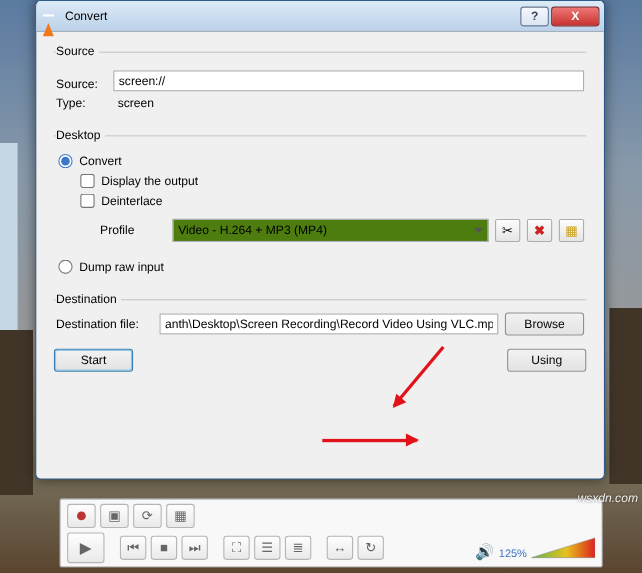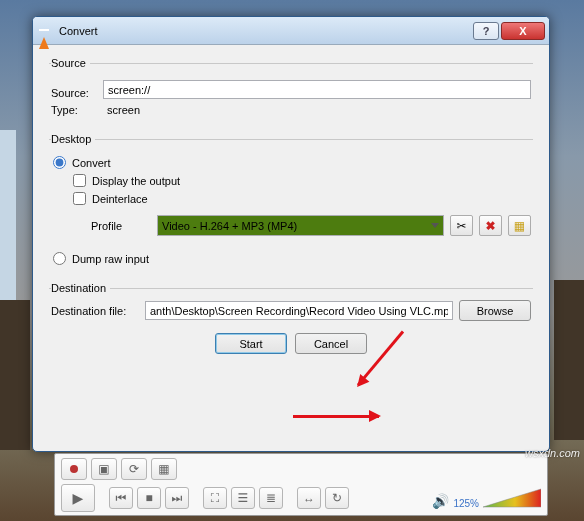--- a/index.html
+++ b/index.html
@@ -21,21 +21,21 @@
   .watermark {
     position:absolute; right:4px; bottom:62px;
     color:rgba(255,255,255,0.9); font-size:11px; font-style:italic;
     text-shadow:0 0 2px #0008;
     text-align:center;
   }
 
   
   .dialog {
     position: absolute;
-    left: 32px; top: 16px;
+    left: 32px; top: 0;
     width: 518px; height: 436px;
     background: #f0f0f0;
     border: 1px solid #2e5a8a;
     border-radius: 5px;
     box-shadow: 0 0 12px rgba(0,0,0,0.5);
     overflow: hidden;
   }
   .titlebar {
     height: 28px;
     background: linear-gradient(#dceaf7, #bcd2ea);
@@ -116,21 +116,21 @@
     min-width:72px; height:21px;
     border:1px solid #8e8f8f; border-radius:3px;
     background:linear-gradient(#f2f2f2,#e3e3e3);
     display:inline-flex;align-items:center;justify-content:center;
     font:inherit; padding:0 10px;
   }
   .btn.default{
     border-color:#3c7fb1;
     box-shadow:0 0 0 1px #8fc9e8 inset;
   }
-  .footer { display:flex; justify-content:center; gap:8px; margin-top:8px;}
+  .footer { display:flex; justify-content:space-between; gap:8px; margin-top:8px;}
   .dest-row { display:flex; align-items:center; gap:6px; }
 
   
   .ann-arrow{
     position:absolute; height:3px; background:#e1121a;
     transform-origin:left center;
   }
   .ann-arrow::after{
     content:""; position:absolute; right:-2px; top:-5px;
     border-left:12px solid #e1121a;
@@ -242,21 +242,21 @@
       <legend>Destination</legend>
       <div class="dest-row">
         <span class="label-wide">Destination file:</span>
         <input class="textbox" value="anth\Desktop\Screen Recording\Record Video Using VLC.mp4" style="">
         <button class="btn">Browse</button>
       </div>
     </fieldset>
 
     <div class="footer">
       <button class="btn default">Start</button>
-      <button class="btn">Cancel</button>
+      <button class="btn">Using</button>
     </div>
   </div>
 
   <div class="ann-arrow" style="left:370px; top:313px; width:70px; transform:rotate(130deg);"></div>
   <div class="ann-arrow" style="left:260px; top:398px; width:86px;"></div>
 </div>
 
 <div class="player">
   <div class="player-row">
     <div class="pbtn square">

